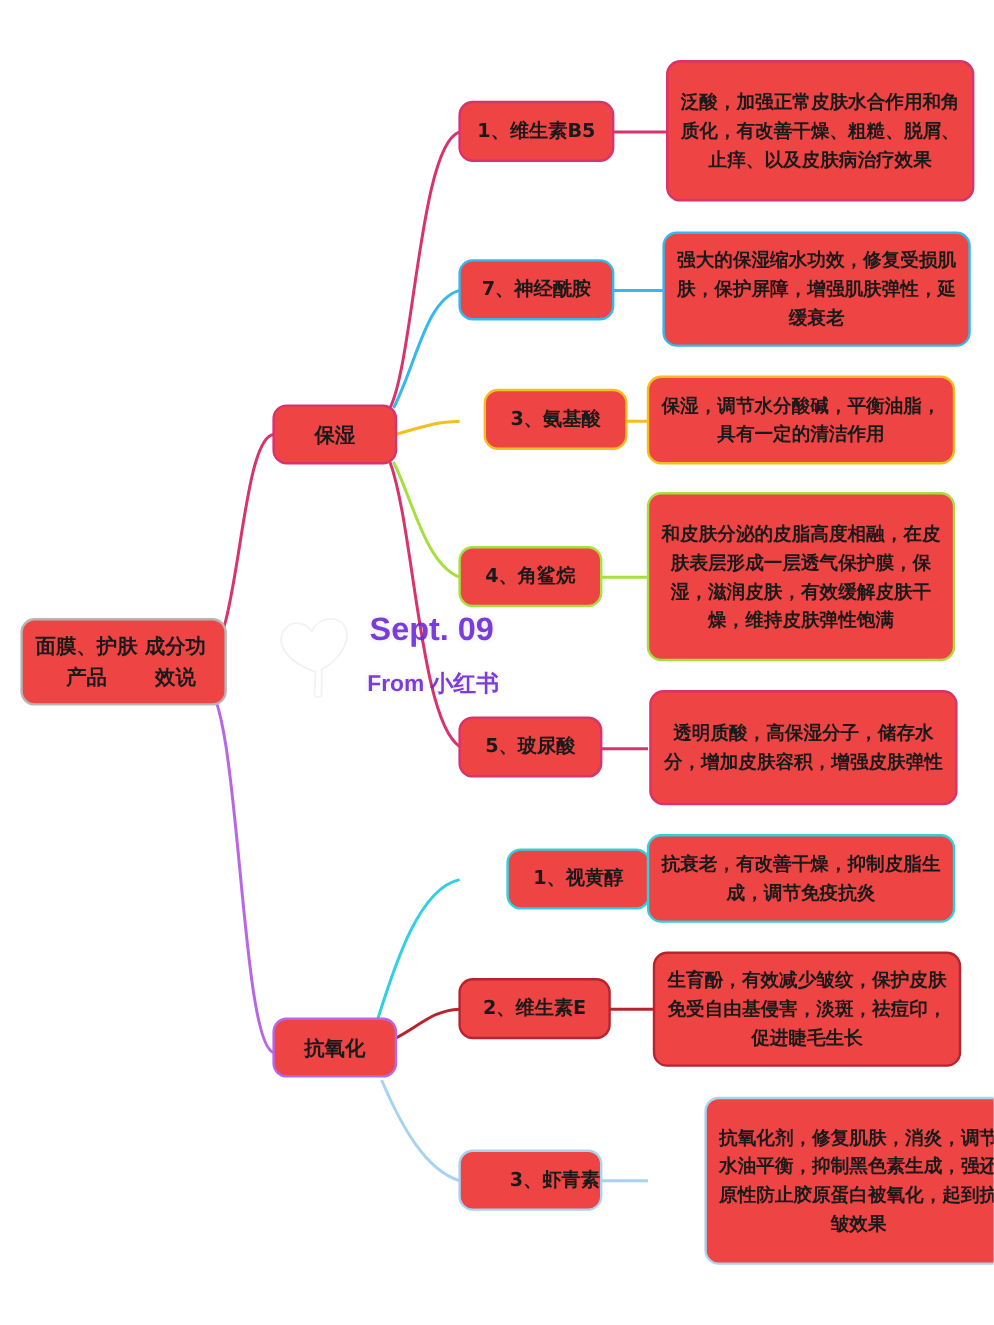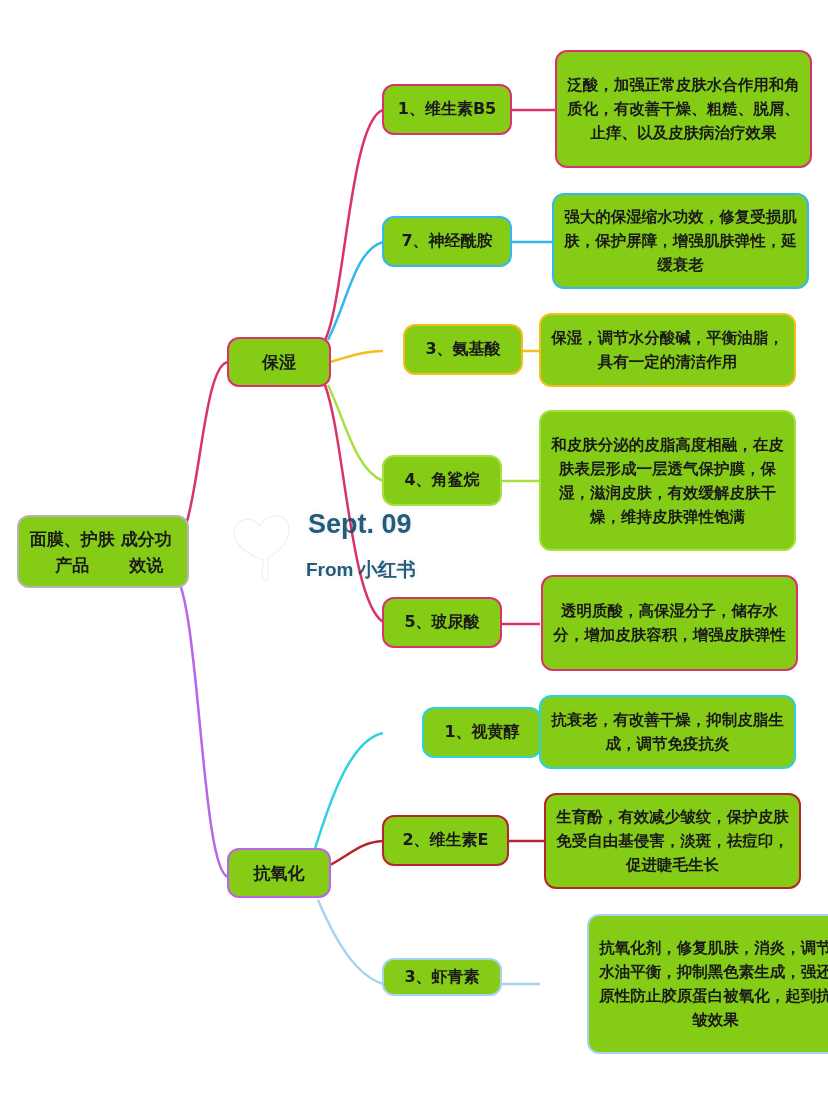--- a/index.html
+++ b/index.html
@@ -1,30 +1,30 @@
 <!DOCTYPE html>
 <html><head>
 <meta charset="utf-8">
 <style>
   html, body { margin: 0; padding: 0; background: #ffffff; }
   body { width: 828px; height: 1104px; position: relative; overflow: hidden;
          font-family: "DejaVu Sans", "Liberation Sans", sans-serif; color: #1a1a1a; }
   svg.links { position: absolute; left: 0; top: 0; width: 828px; height: 1104px; }
-  .node { position: absolute; box-sizing: border-box; background: #84cc16;
+  .node { position: absolute; box-sizing: border-box; background: #ef4444;
           border: 2.5px solid #999; border-radius: 12px;
           display: flex; align-items: center; justify-content: center;
           text-align: center; font-weight: bold; }
   .root { border-color: #b5b5b5; font-size: 17px; line-height: 26px; padding: 6px 10px; }
   .cat { font-size: 17px; }
   .item { font-size: 16px; }
   .desc { font-size: 15.5px; line-height: 24px; padding: 6px 10px; font-weight: bold; }
   .watermark { position: absolute; left: 230px; top: 505px; width: 230px; height: 85px;
                opacity: 0.9; pointer-events: none; }
   .wm-heart { position: absolute; left: 0; top: 5px; width: 66px; height: 72px; }
-  .wm-text { position: absolute; color: #0c4a6e; font-weight: bold;
+  .wm-text { position: absolute; color: #6d28d9; font-weight: bold;
              text-shadow: 0 0 6px rgba(0,0,0,0.12); font-family: "Liberation Sans", sans-serif; }
   .wm-date { left: 78px; top: 4px; font-size: 27px; }
   .wm-from { left: 76px; top: 52px; font-size: 19px; }
 </style>
 </head>
 <body>
 
 <svg class="links" viewBox="0 0 828 1104">
 
   <path d="M171,550 C200,540 200,365 228,362" stroke="#d9336e" stroke-width="2.5" fill="none"></path>
@@ -105,21 +105,21 @@
   <span>抗衰老，有改善干燥，抑制皮脂生成，调节免疫抗炎</span>
 </div>
 
 <div class="node item" style="left:382px;top:815px;width:127px;height:51px;border-color:#b8242e;">
   <span>2、维生素E</span>
 </div>
 <div class="node desc" style="left:544px;top:793px;width:257px;height:96px;border-color:#b8242e;">
   <span>生育酚，有效减少皱纹，保护皮肤免受自由基侵害，淡斑，祛痘印，促进睫毛生长</span>
 </div>
 
-<div class="node item" style="left:382px;top:958px;width:120px;height:38px;border-color:#a8d3f0;">
+<div class="node item" style="left:382px;top:958px;width:120px;height:51px;border-color:#a8d3f0;justify-content:flex-end;">
   <span>3、虾青素</span>
 </div>
 <div class="node desc" style="left:539px;top:914px;width:257px;height:140px;border-color:#a8d3f0;margin-left:48px;">
   <span>抗氧化剂，修复肌肤，消炎，调节水油平衡，抑制黑色素生成，强还原性防止胶原蛋白被氧化，起到抗皱效果</span>
 </div>
 
 <div class="watermark">
   <svg class="wm-heart" viewBox="0 0 66 72">
     <path d="M33,50 C10,42 0,28 6,16 C12,6 24,8 30,16 C34,6 48,2 56,10 C64,20 56,38 38,48 L38,68 C38,72 32,72 32,68 Z" fill="#ffffff" stroke="rgba(0,0,0,0.06)" stroke-width="1.5"></path>
   </svg>

